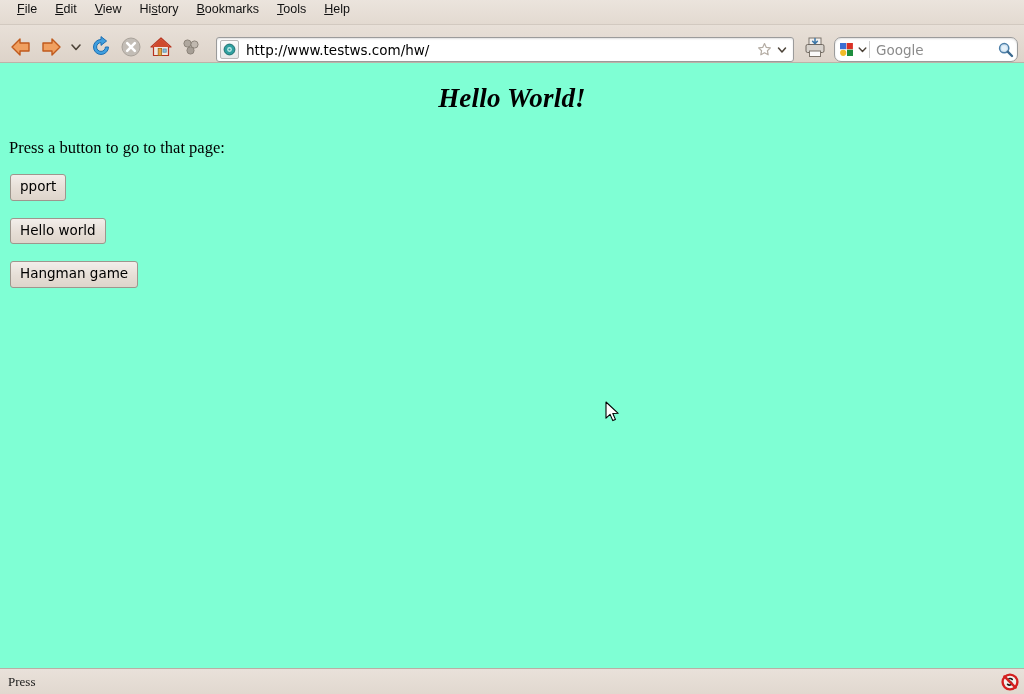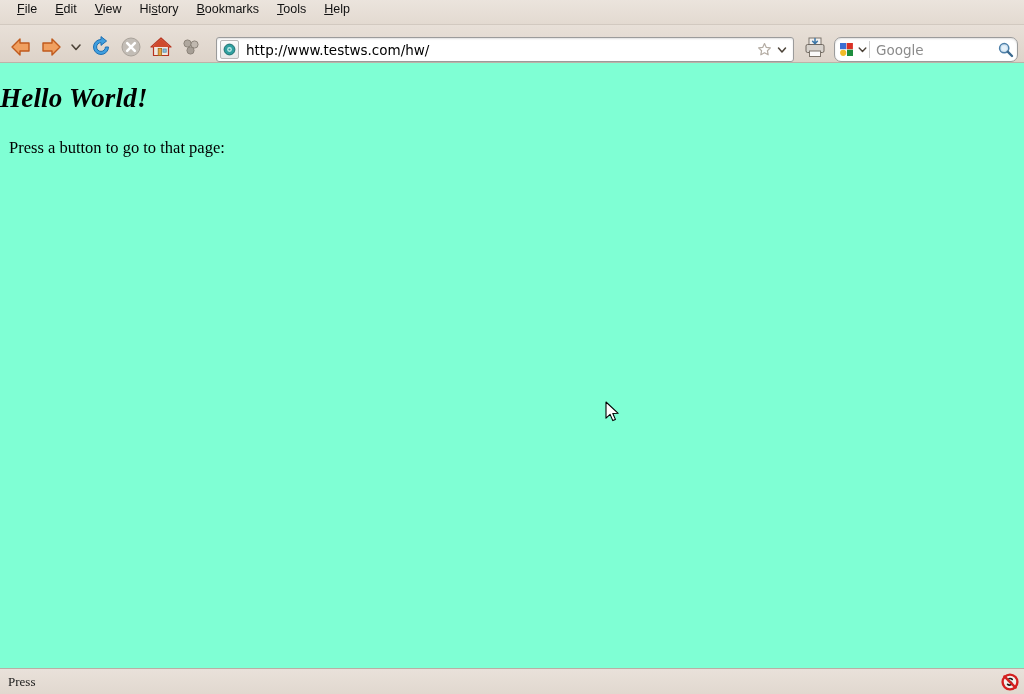--- a/index.html
+++ b/index.html
@@ -123,21 +123,21 @@
   .search-go { width: 24px; flex:0 0 auto; display:flex; align-items:center; justify-content:center;}
 
   
   .content {
     flex: 1 1 auto;
     background: #7fffd4;
     position: relative;
     overflow: hidden;
   }
   .page-title {
-    text-align: left;
+    text-align: center;
     font-family: "Liberation Serif", serif;
     font-weight: bold;
     font-style: italic;
     font-size: 27px;
     color: #000;
     margin: 0;
     padding-top: 20px;
     letter-spacing: 0.2px;
   }
   .page-para {
@@ -308,20 +308,25 @@
           <circle cx="7.2" cy="7.2" r="2.6" fill="#eaf4fb" opacity="0.8"></circle>
           <path d="M10.7 10.7 L15 15" stroke="#3c6a90" stroke-width="2.4" stroke-linecap="round"></path>
         </svg>
       </span>
     </div>
   </div>
 
   <div class="content">
     <h1 class="page-title">Hello World!</h1>
     <p class="page-para">Press a button to go to that page:</p>
+    <div class="btn-list">
+      <button class="page-button">pport</button>
+      <button class="page-button">Hello world</button>
+      <button class="page-button">Hangman game</button>
+    </div>
 
     <div class="cursor">
       <svg width="16" height="24" viewBox="0 0 16 24">
         <path d="M1 1 L1 17.2 L5.1 13.4 L7.8 19.6 L10.4 18.4 L7.8 12.5 L13.2 12.3 Z" fill="#ffffff" stroke="#000000" stroke-width="1.1" stroke-linejoin="round"></path>
       </svg>
     </div>
   </div>
 
   <div class="statusbar">
     <span class="status-text">Press</span>

